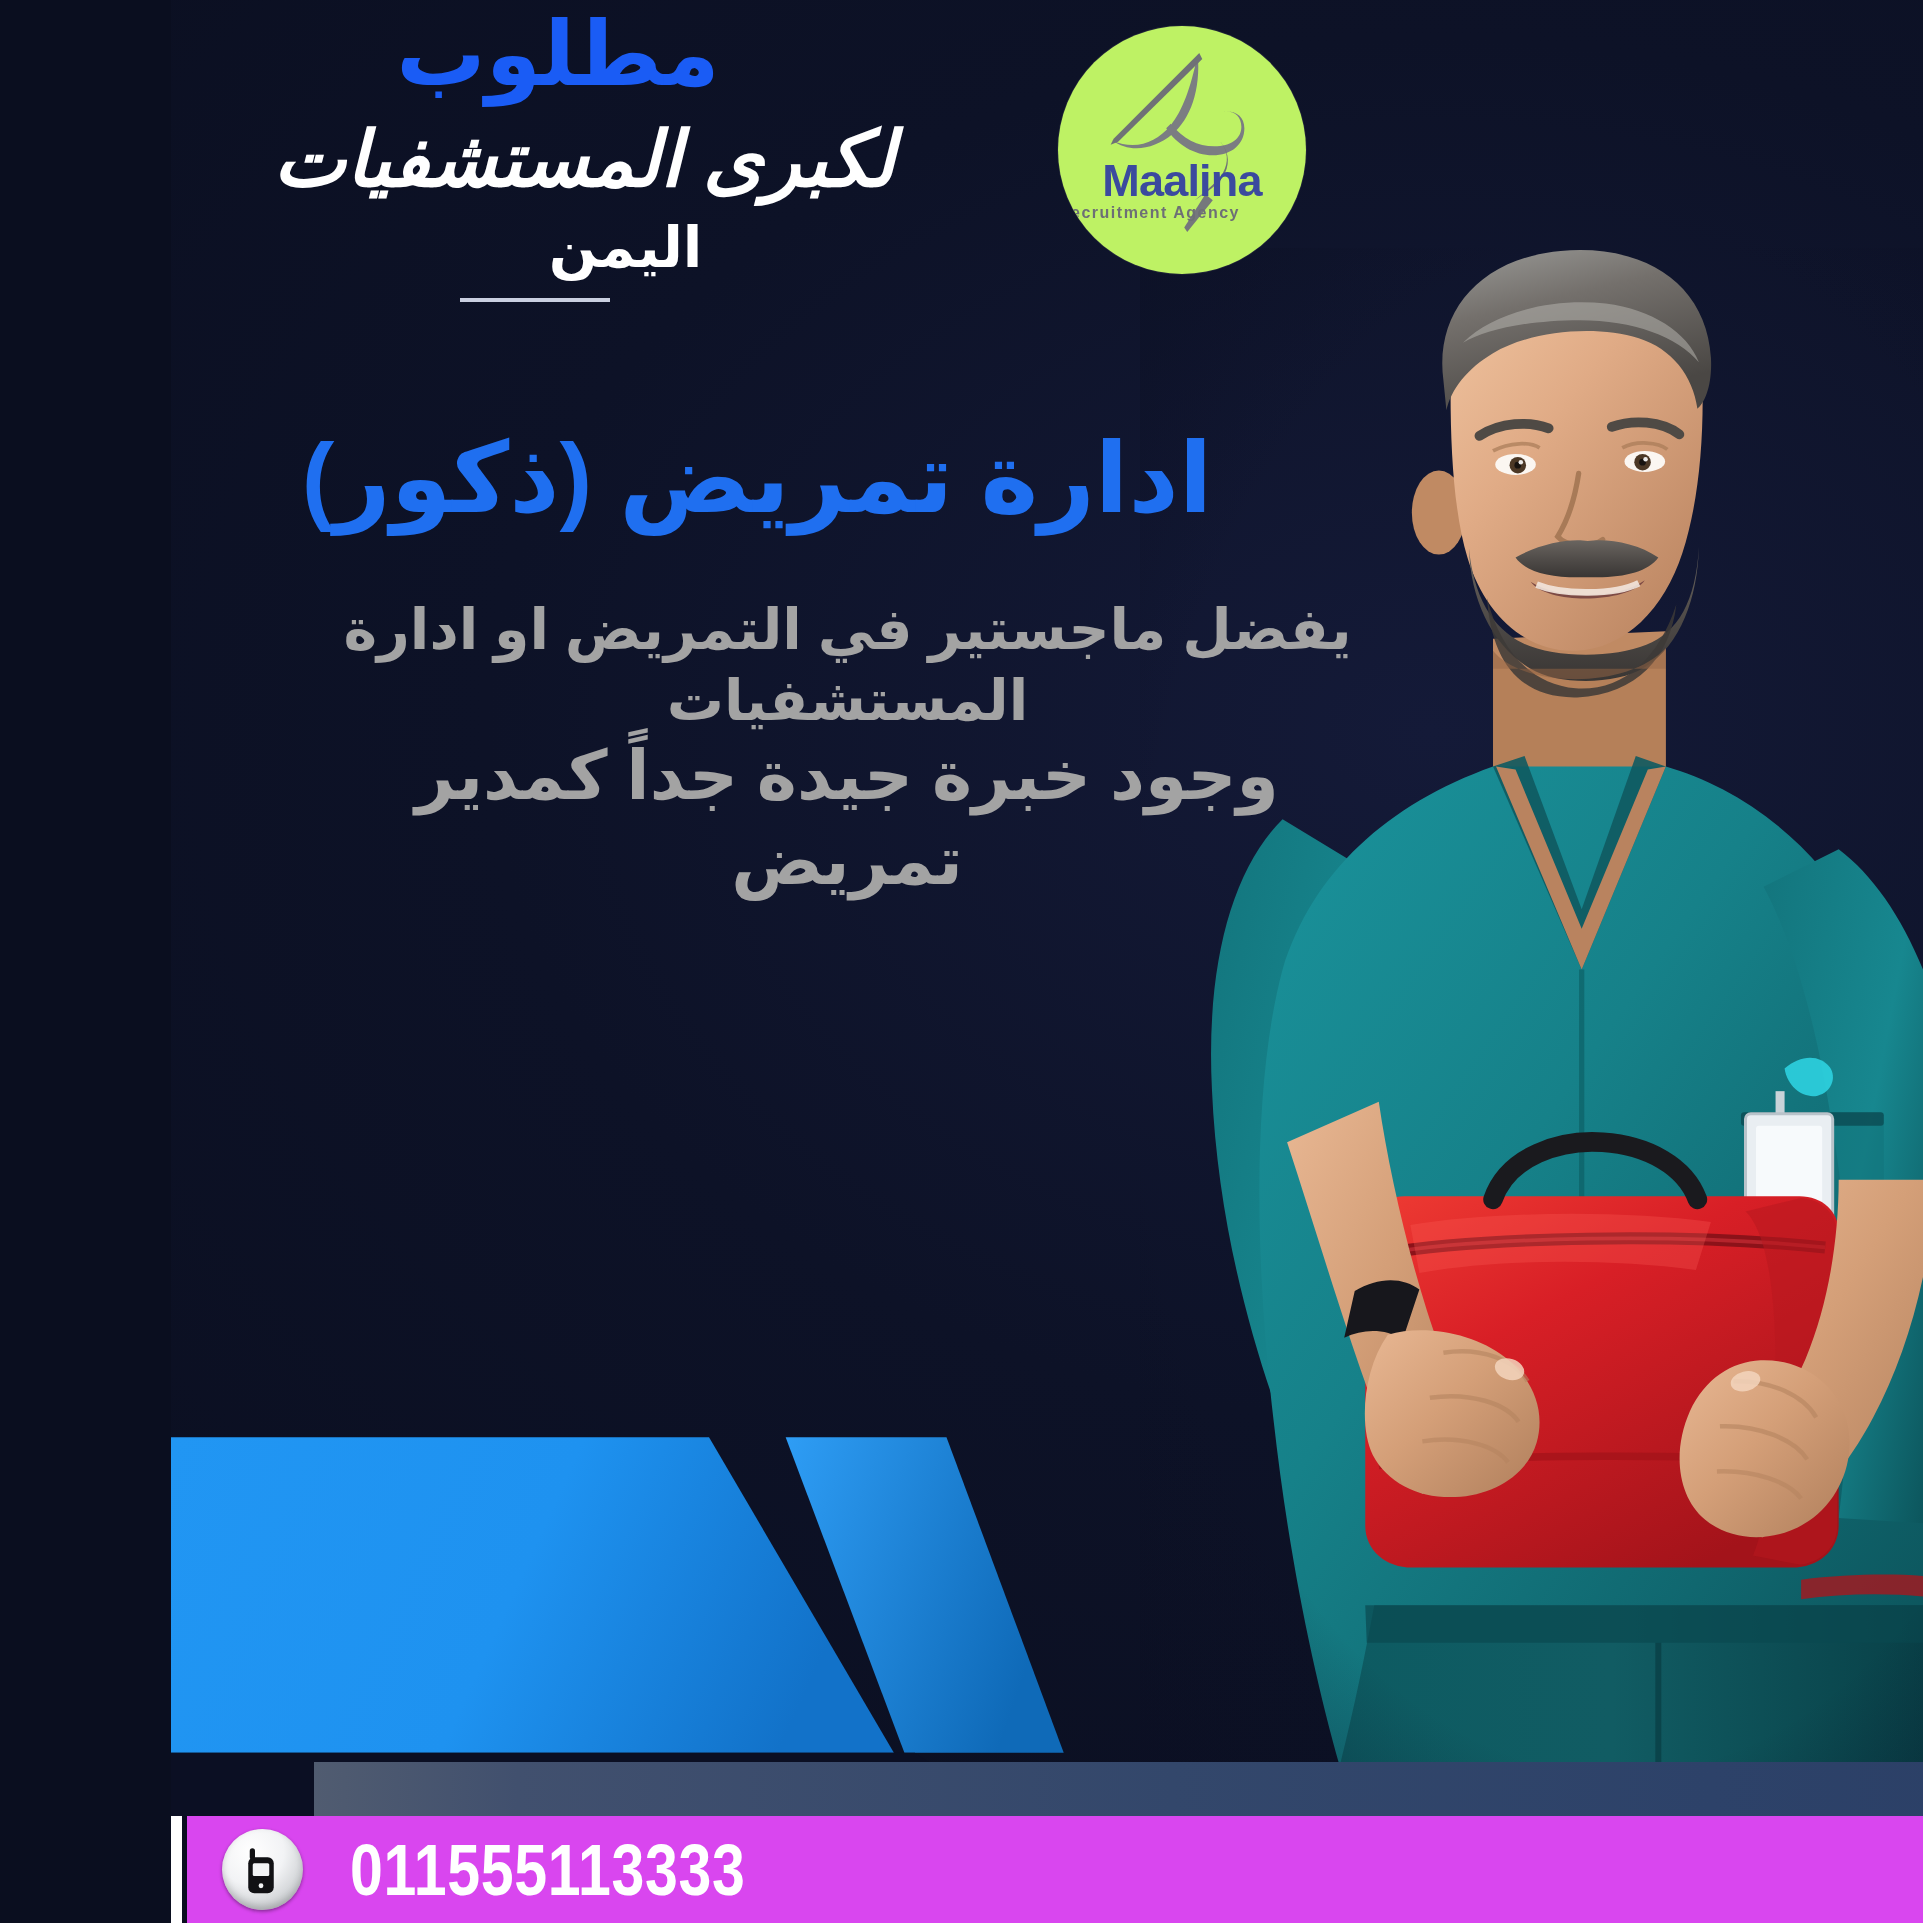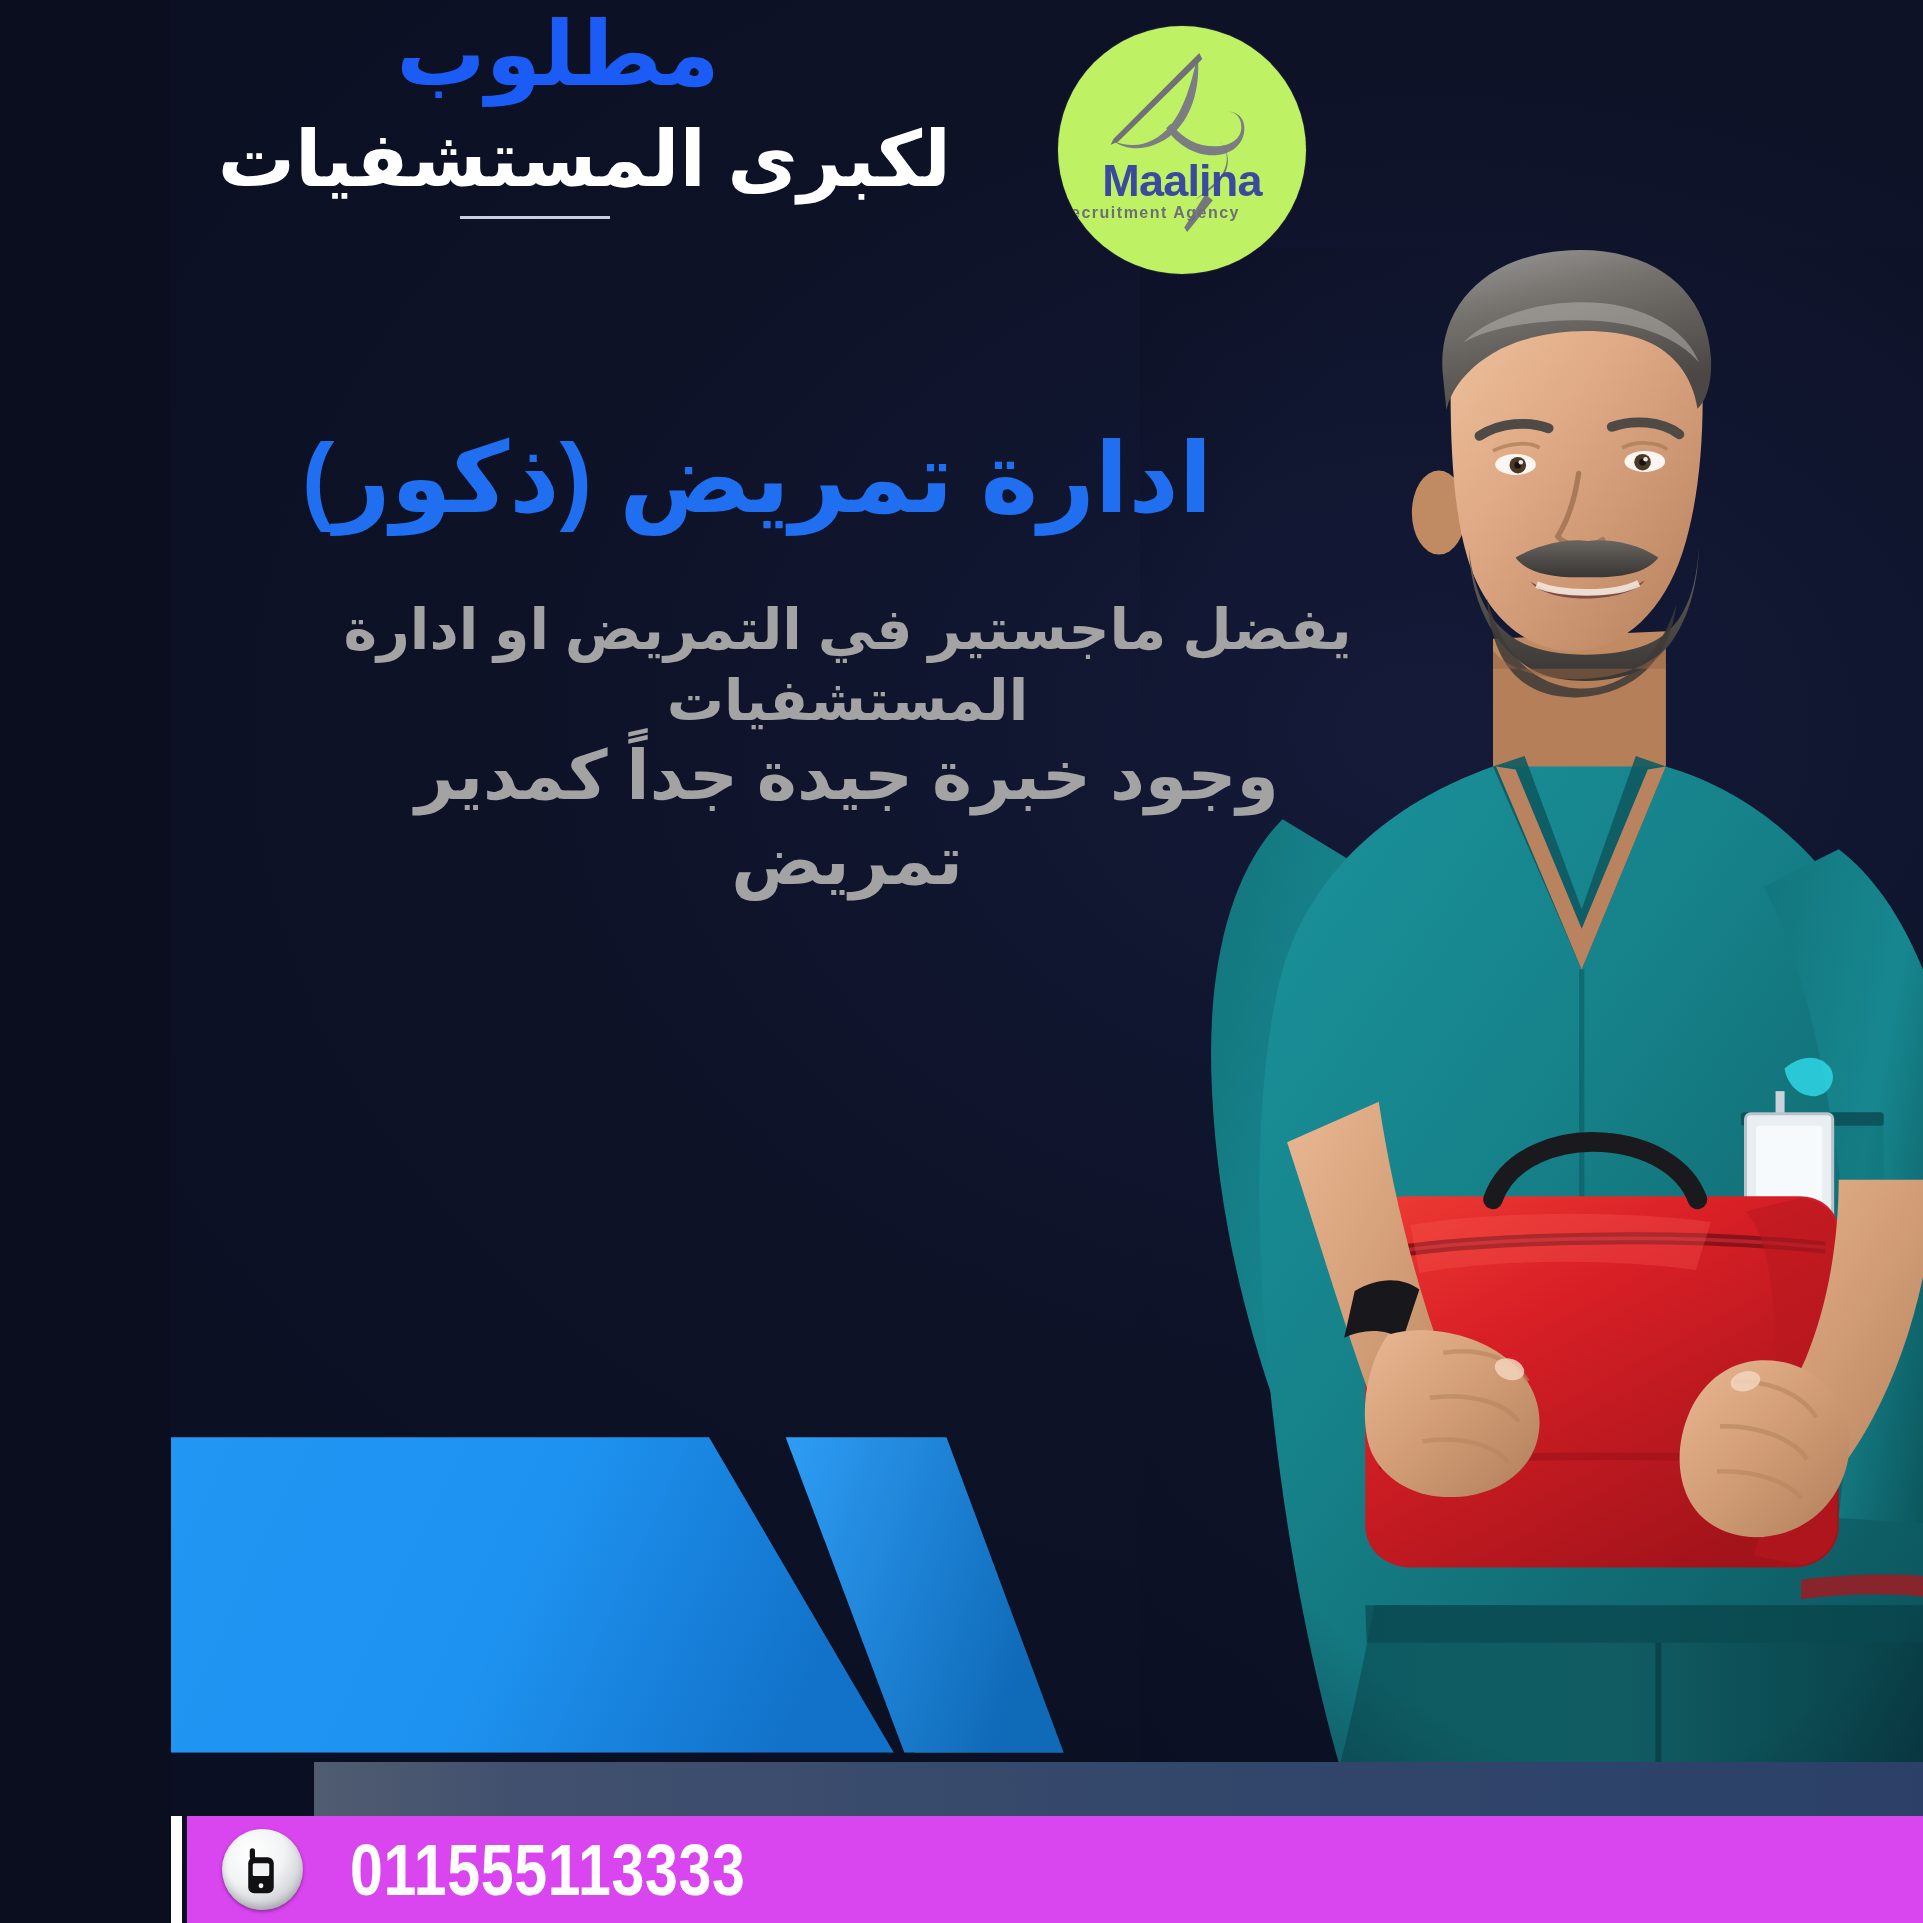--- a/index.html
+++ b/index.html
@@ -41,20 +41,21 @@
     padding-right:60px;
   }
   .kw-hospitals{
     font-size:77px;
     font-weight:bold;
     color:#ffffff;
     line-height:1.1;
     margin:0 0 13.5px 0;
     text-align:center;
     padding-right:7.5px;
+    font-style:italic;
   }
   .kw-country{
     font-size:57px;
     font-weight:bold;
     color:#ffffff;
     line-height:1.1;
     margin:0 0 19.5px 0;
     text-align:center;
     padding-left:75px;
   }
@@ -402,20 +403,21 @@
         <path d="M470 536 C 510 586, 650 588, 700 532 L 700 560 L 470 560 Z" fill="#8f6244" opacity=".55"></path>
       </g>
 
       <rect x="0" y="0" width="1270" height="2020" fill="url(#edgeFade)"></rect>
     </svg>
   </div>
 
   <div class="header-block">
     <div class="kw-matloub">مطلوب</div>
     <div class="kw-hospitals">لكبرى المستشفيات</div>
+    <div class="kw-country">اليمن</div>
     <div class="divider-rule"></div>
   </div>
 
   <div class="logo-wrap">
     <div class="logo-disc">
       <svg class="logo-swoosh" viewBox="0 0 330 330" xmlns="http://www.w3.org/2000/svg">
         <path d="M186 38 C 176 84, 166 112, 150 132 C 130 156, 102 166, 72 152
                  C 96 170, 128 164, 152 144 C 176 124, 190 86, 186 38 Z" fill="#7b7d82"></path>
         <path d="M188 36 L 74 150 L 70 158 L 80 154 L 192 44 Z" fill="#6f7176"></path>
         <path d="M150 130 C 166 150, 186 160, 208 160 C 230 160, 244 150, 244 134

